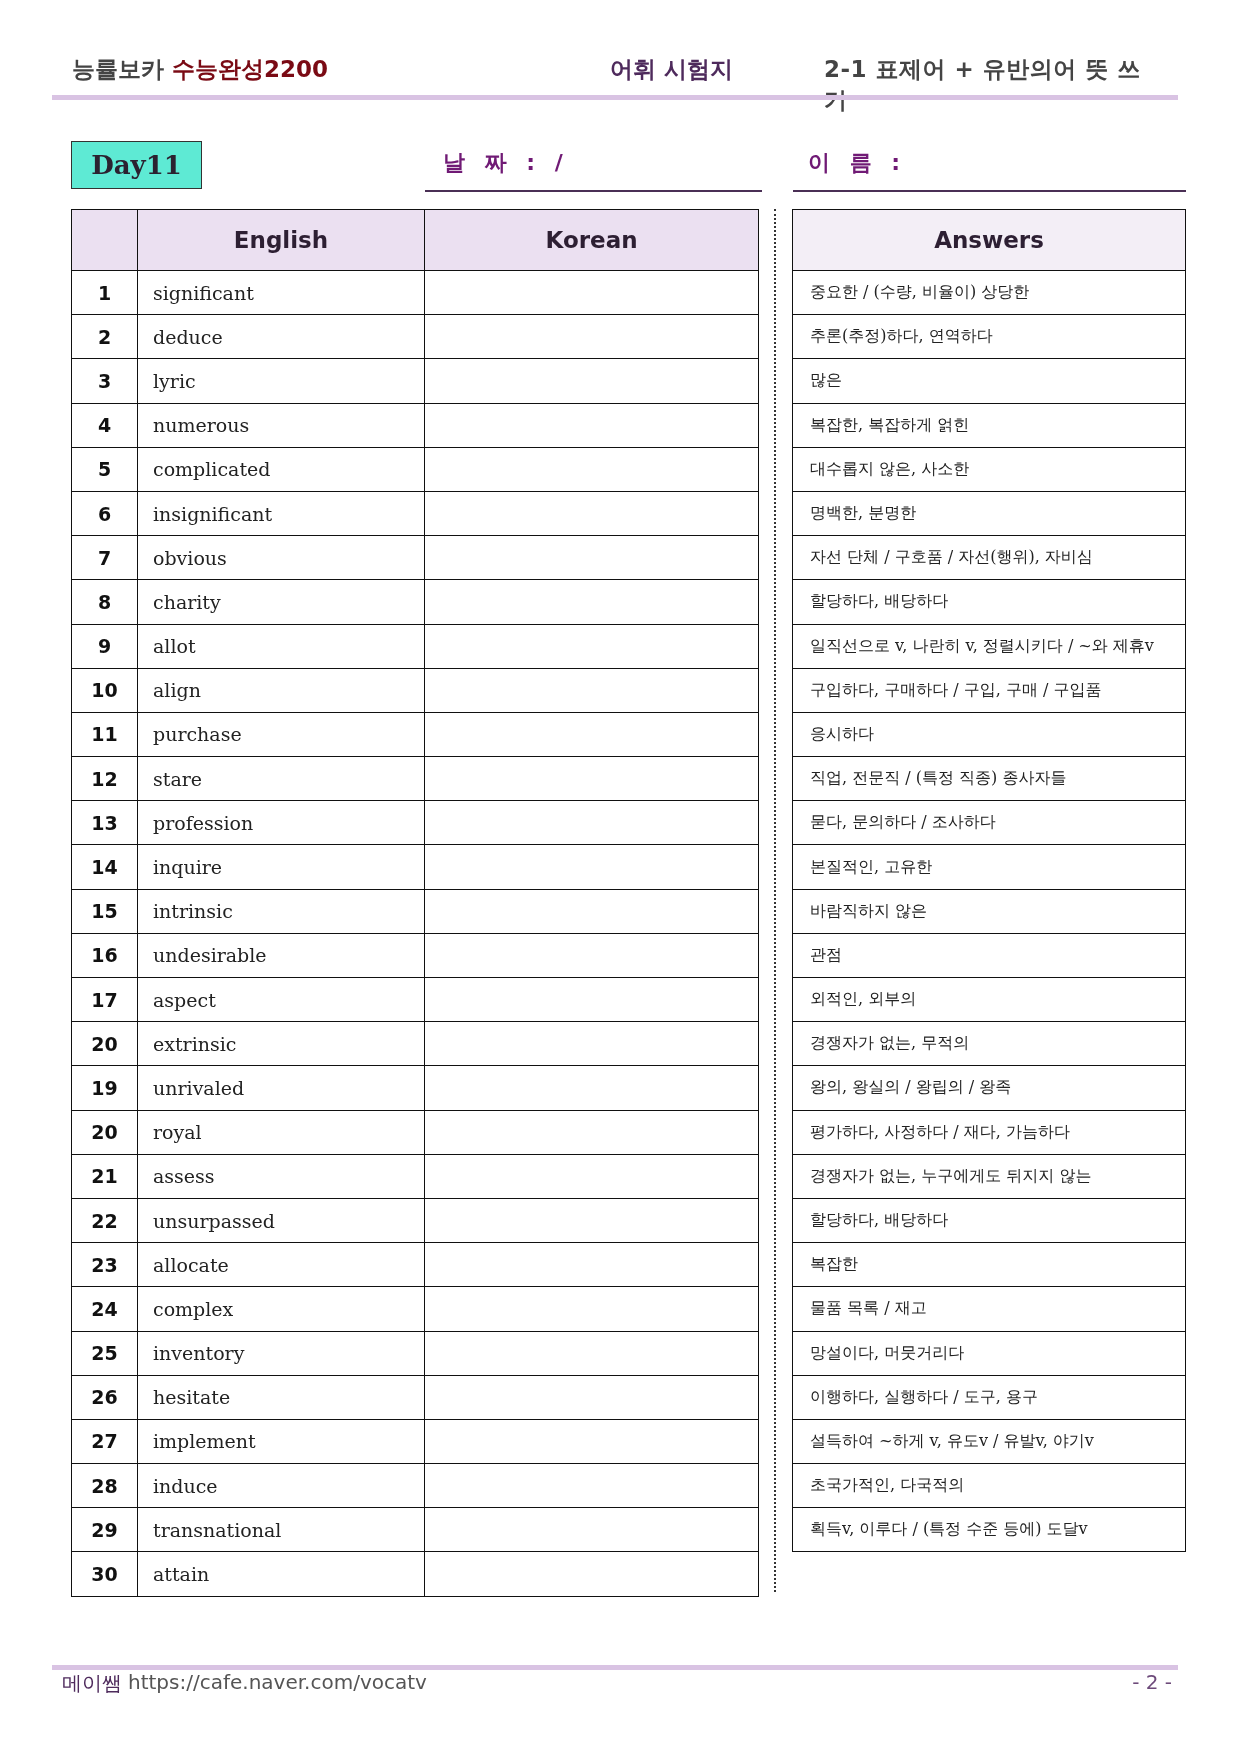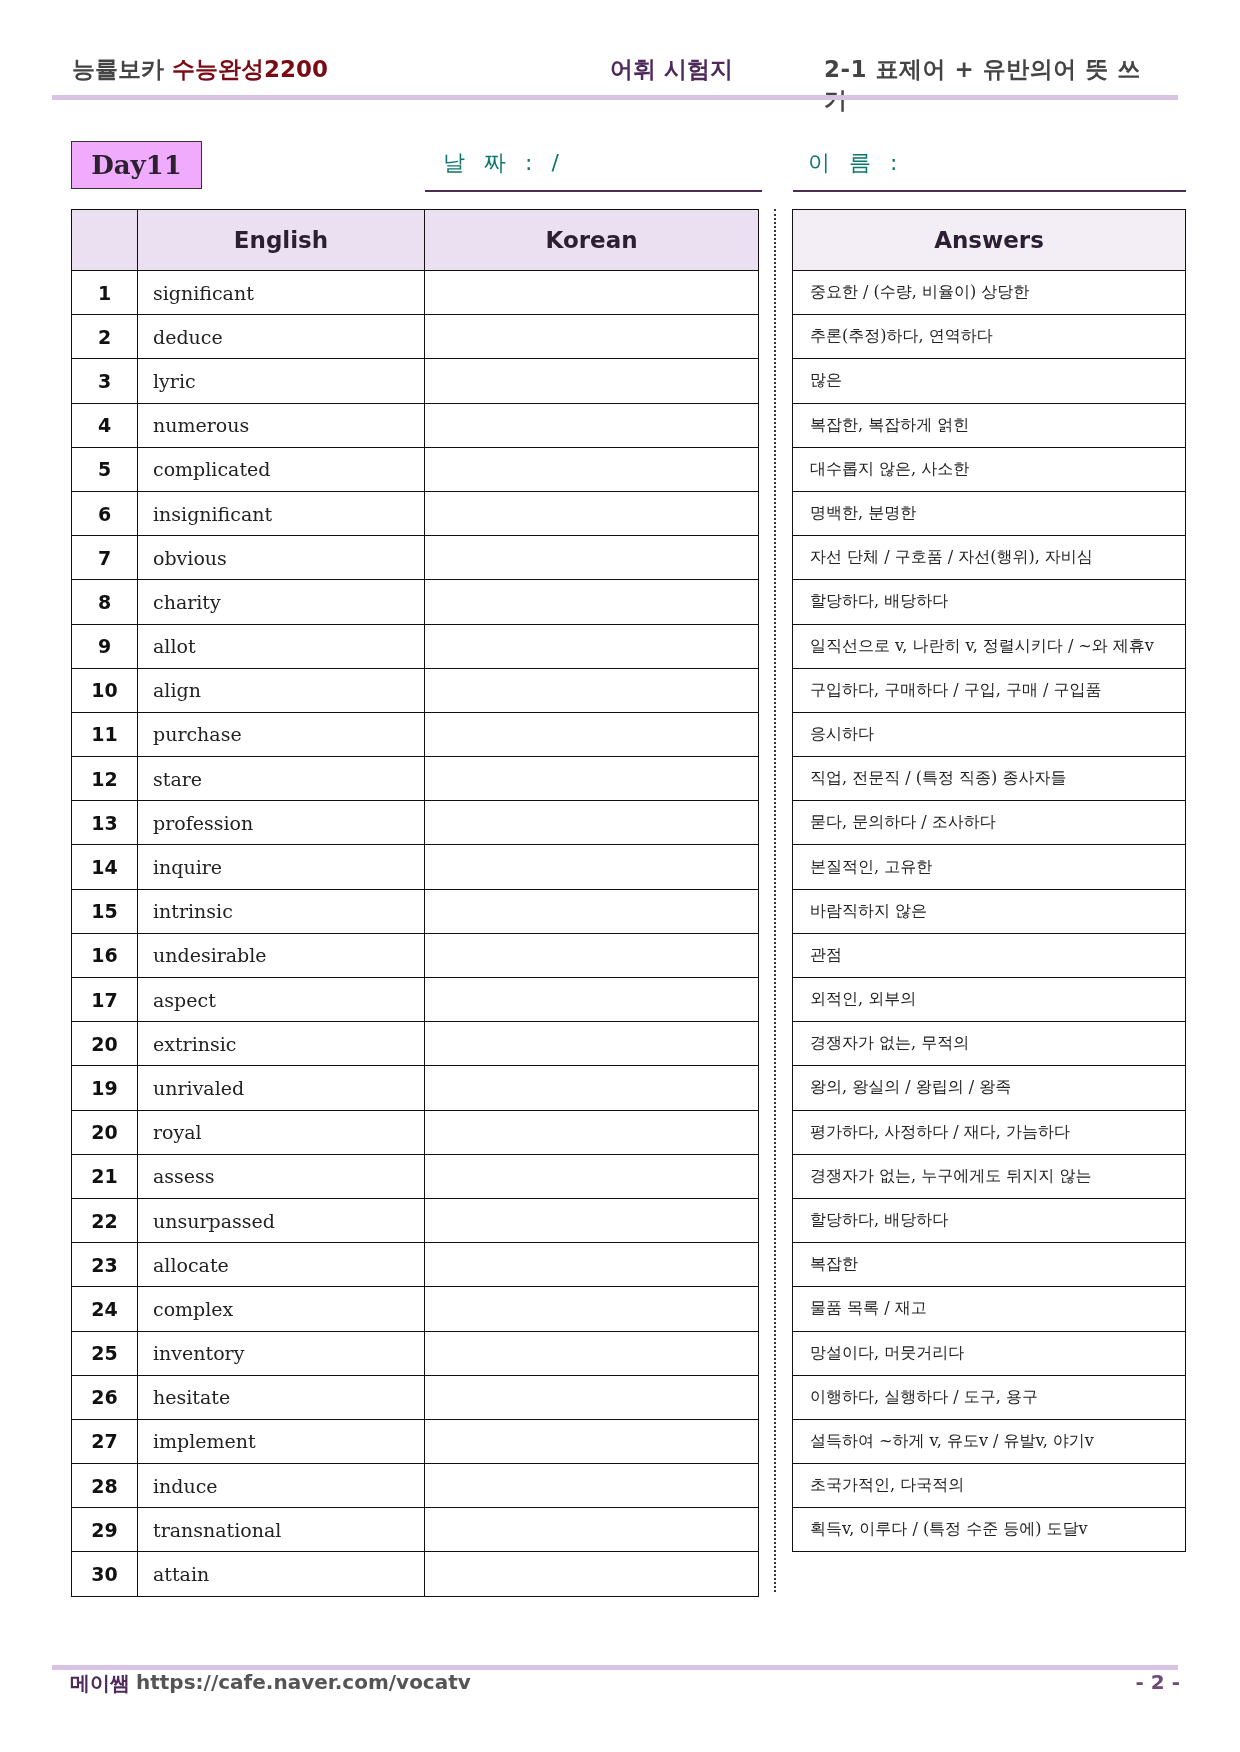--- a/index.html
+++ b/index.html
@@ -7,45 +7,45 @@
          font-family:"DejaVu Sans", sans-serif; color:#111; }
   .hdr { position:absolute; top:54px; left:72px; width:1080px; height:36px; font-weight:bold; font-size:23px; }
   .hdr .brand { position:absolute; left:0; top:0; color:#444; }
   .hdr .brand .accent { color:#7a0a14; margin-left:8px; }
   .hdr .mid { position:absolute; left:538px; top:0; color:#4e2a5c; }
   .hdr .right { position:absolute; left:736px; top:0; color:#444; letter-spacing:0.5px;margin-left:16px; }
   .rule { position:absolute; left:52px; width:1126px; height:5px; background:#d9c3e3; }
   .rule.top { top:95px; }
   .rule.bottom { top:1665px; }
 
-  .daybox { position:absolute; left:71px; top:141px; width:131px; height:48px; background:#f0abfc;
+  .daybox { position:absolute; left:71px; top:141px; width:131px; height:48px; background:#5eead4;
             border:1.5px solid #333; box-sizing:border-box; font-family:"DejaVu Serif", serif;
             font-weight:bold; font-size:26px; color:#2b2230; text-align:center; line-height:46px; }
-  .field { position:absolute; top:148px; font-weight:normal; font-size:22px; color:#0f766e; letter-spacing:6px; }
+  .field { position:absolute; top:148px; font-weight:bold; font-size:22px; color:#701a75; letter-spacing:6px; }
   .field.date { left:443px; }
   .field.name { left:808px; }
   .uline { position:absolute; top:190px; height:2px; background:#4a2f55; }
   .uline.date { left:425px; width:337px; }
   .uline.name { left:793px; width:393px; }
 
   table { border-collapse:collapse; position:absolute; table-layout:fixed; }
   td, th { border:1.5px solid #111; box-sizing:border-box; padding:0; }
   th { height:61px; background:#ebe0f1; font-weight:bold; font-size:23px; color:#2d1f33; }
   td { height:44.2px; }
   .qtable { left:71px; top:209px; width:687px; }
   .qtable col.c1 { width:66px; } .qtable col.c2 { width:287px; } .qtable col.c3 { width:334px; }
   .num { text-align:center; font-weight:bold; font-size:19px; }
   .word { font-family:"DejaVu Serif", serif; font-size:19px; padding-left:15px; color:#222; }
   .atable { left:792px; top:209px; width:394px;border-radius:12px; }
   .atable th { background:#f3eef6; }
   .ans { font-family:"DejaVu Serif", serif; font-size:16px; padding-left:17px; color:#222; white-space:nowrap; overflow:hidden; }
 
   .divider { position:absolute; left:774px; top:209px; height:1383px; border-left:2px dotted #333; }
 
-  .footer { position:absolute; top:1670px; left:62px; width:1110px; height:30px; font-weight:bold;margin-left:8px; }
+  .footer { position:absolute; top:1670px; left:62px; width:1110px; height:30px; font-weight:normal; }
   .footer .logo { position:absolute; left:0; top:0; font-size:20px; color:#4e2a5c; }
   .footer .url { position:absolute; left:66px; top:0; font-size:20px; color:#555; }
   .footer .page { position:absolute; right:0; top:0; font-size:20px; color:#6d4a7a; }
 </style>
 </head>
 <body>
 
 <div class="hdr">
   <div class="brand">
     <span>능률보카</span><span class="accent">수능완성2200</span>

